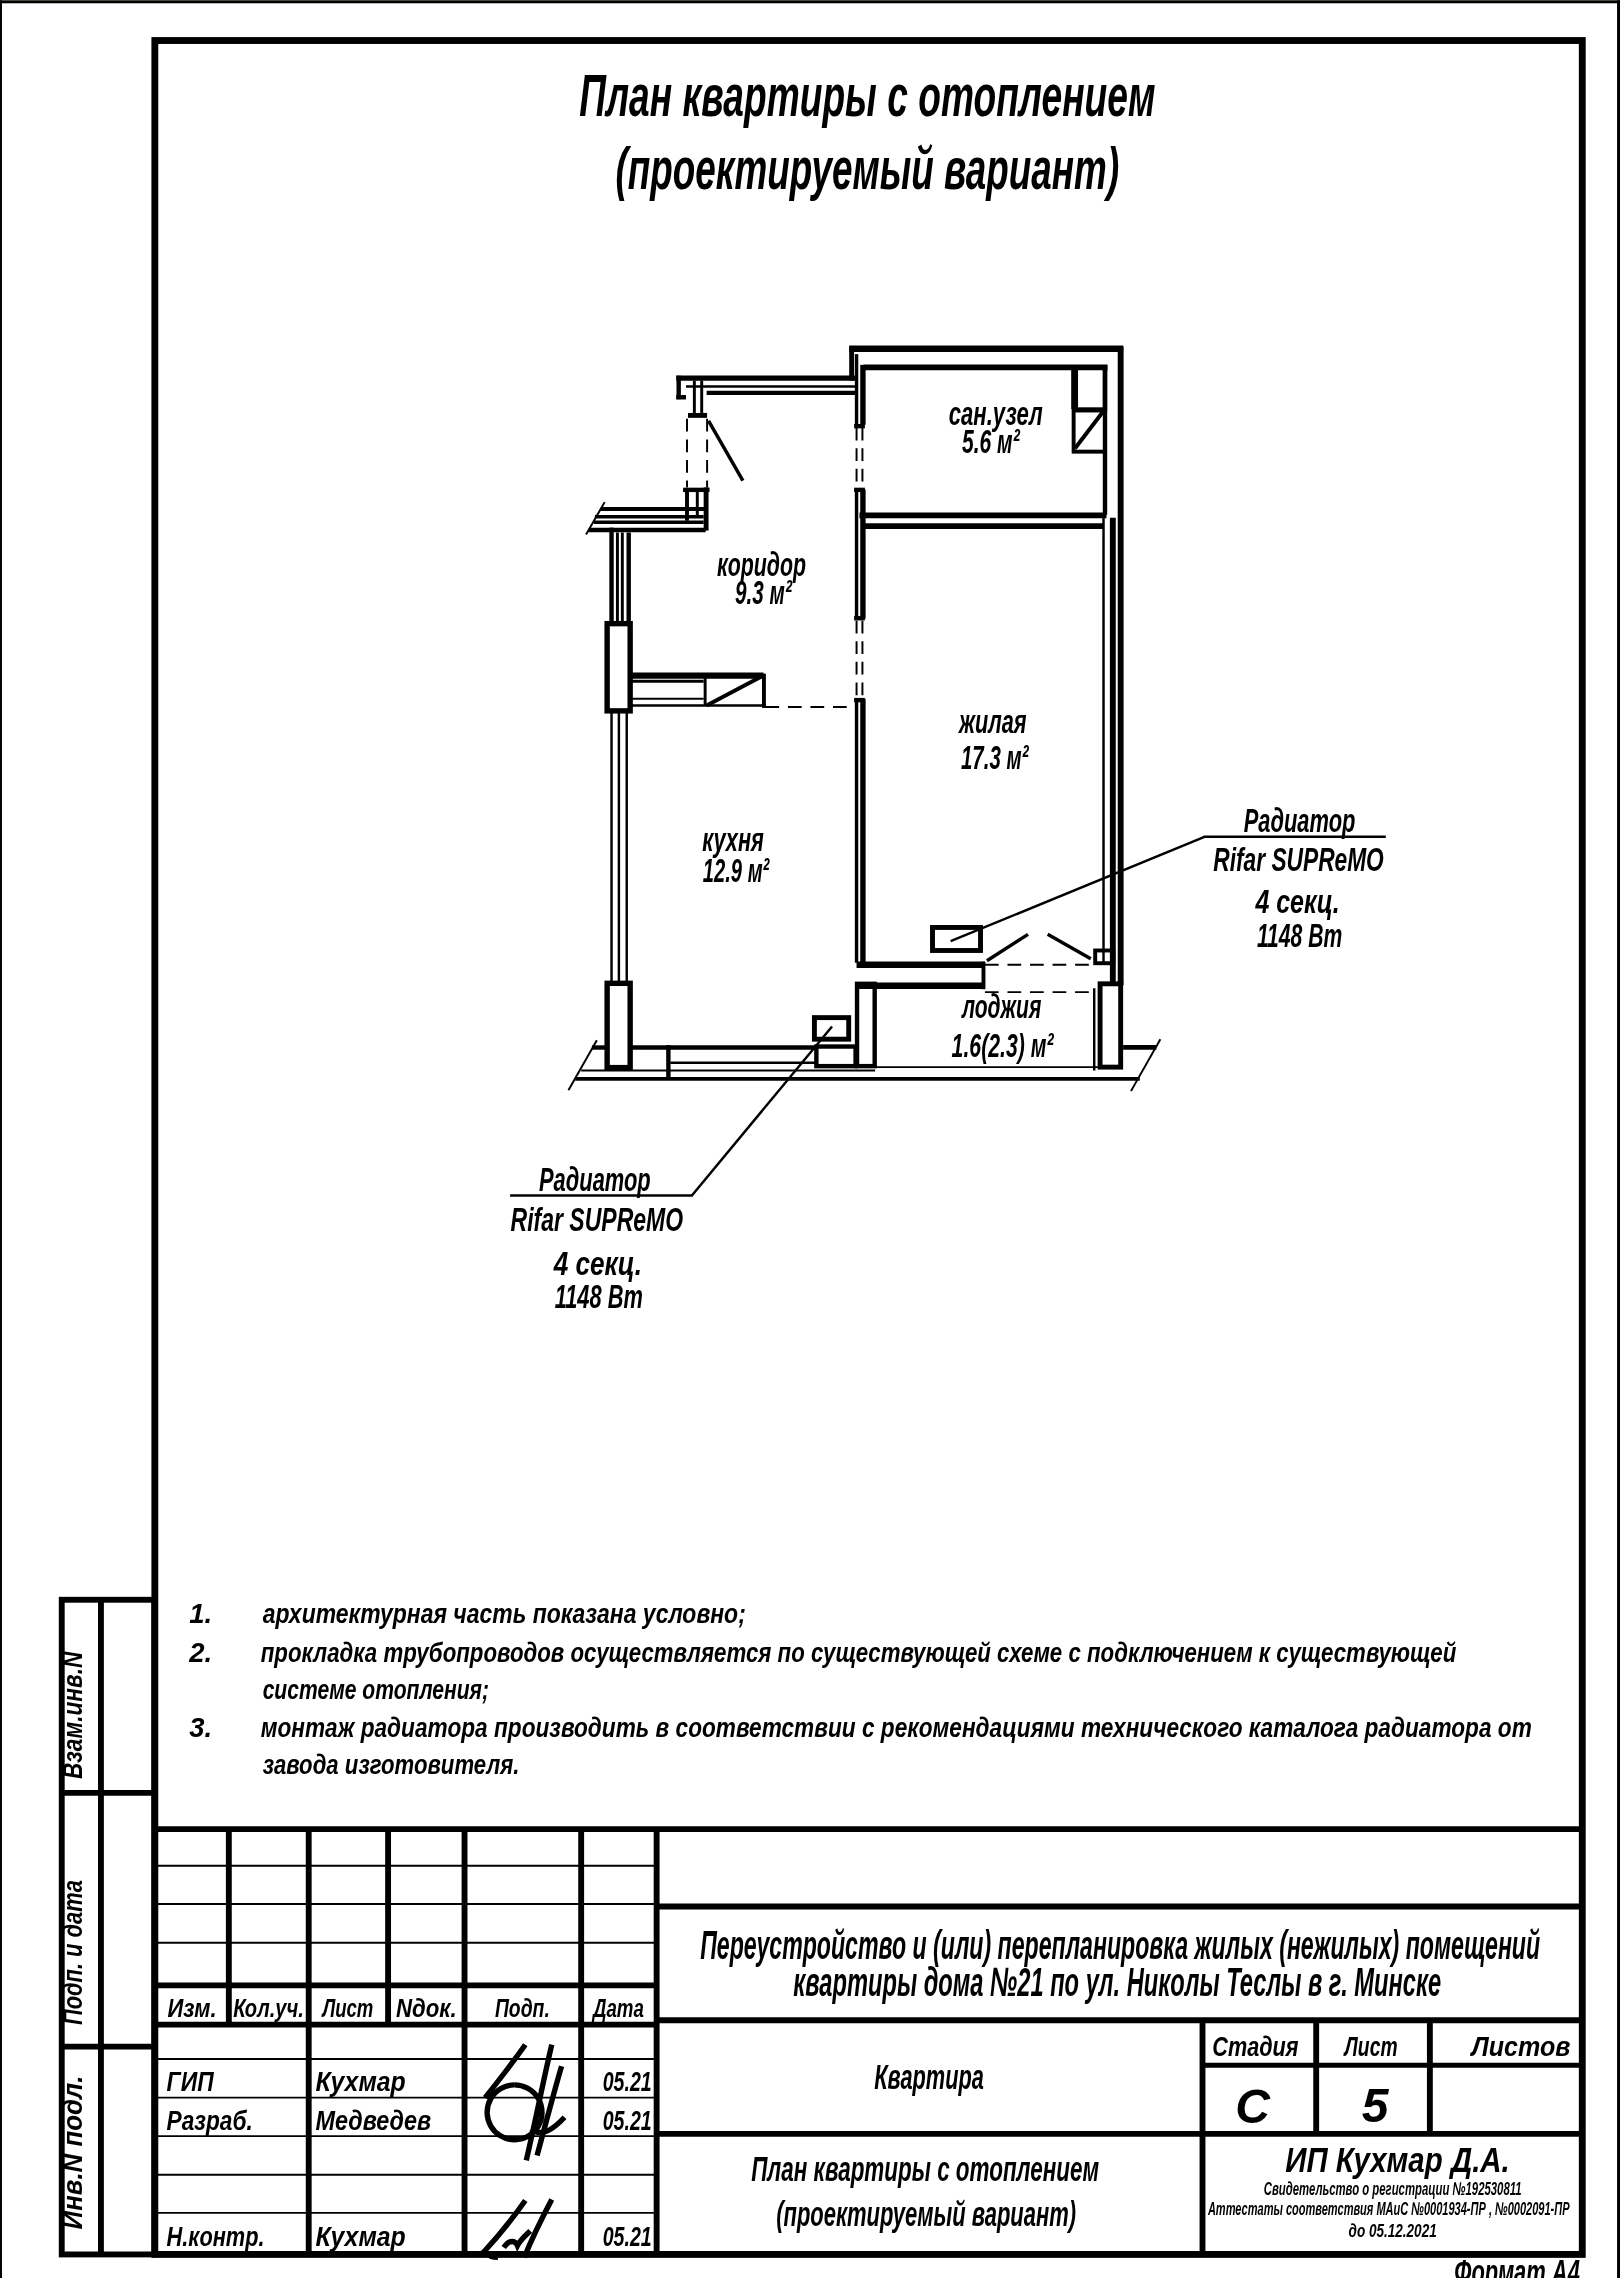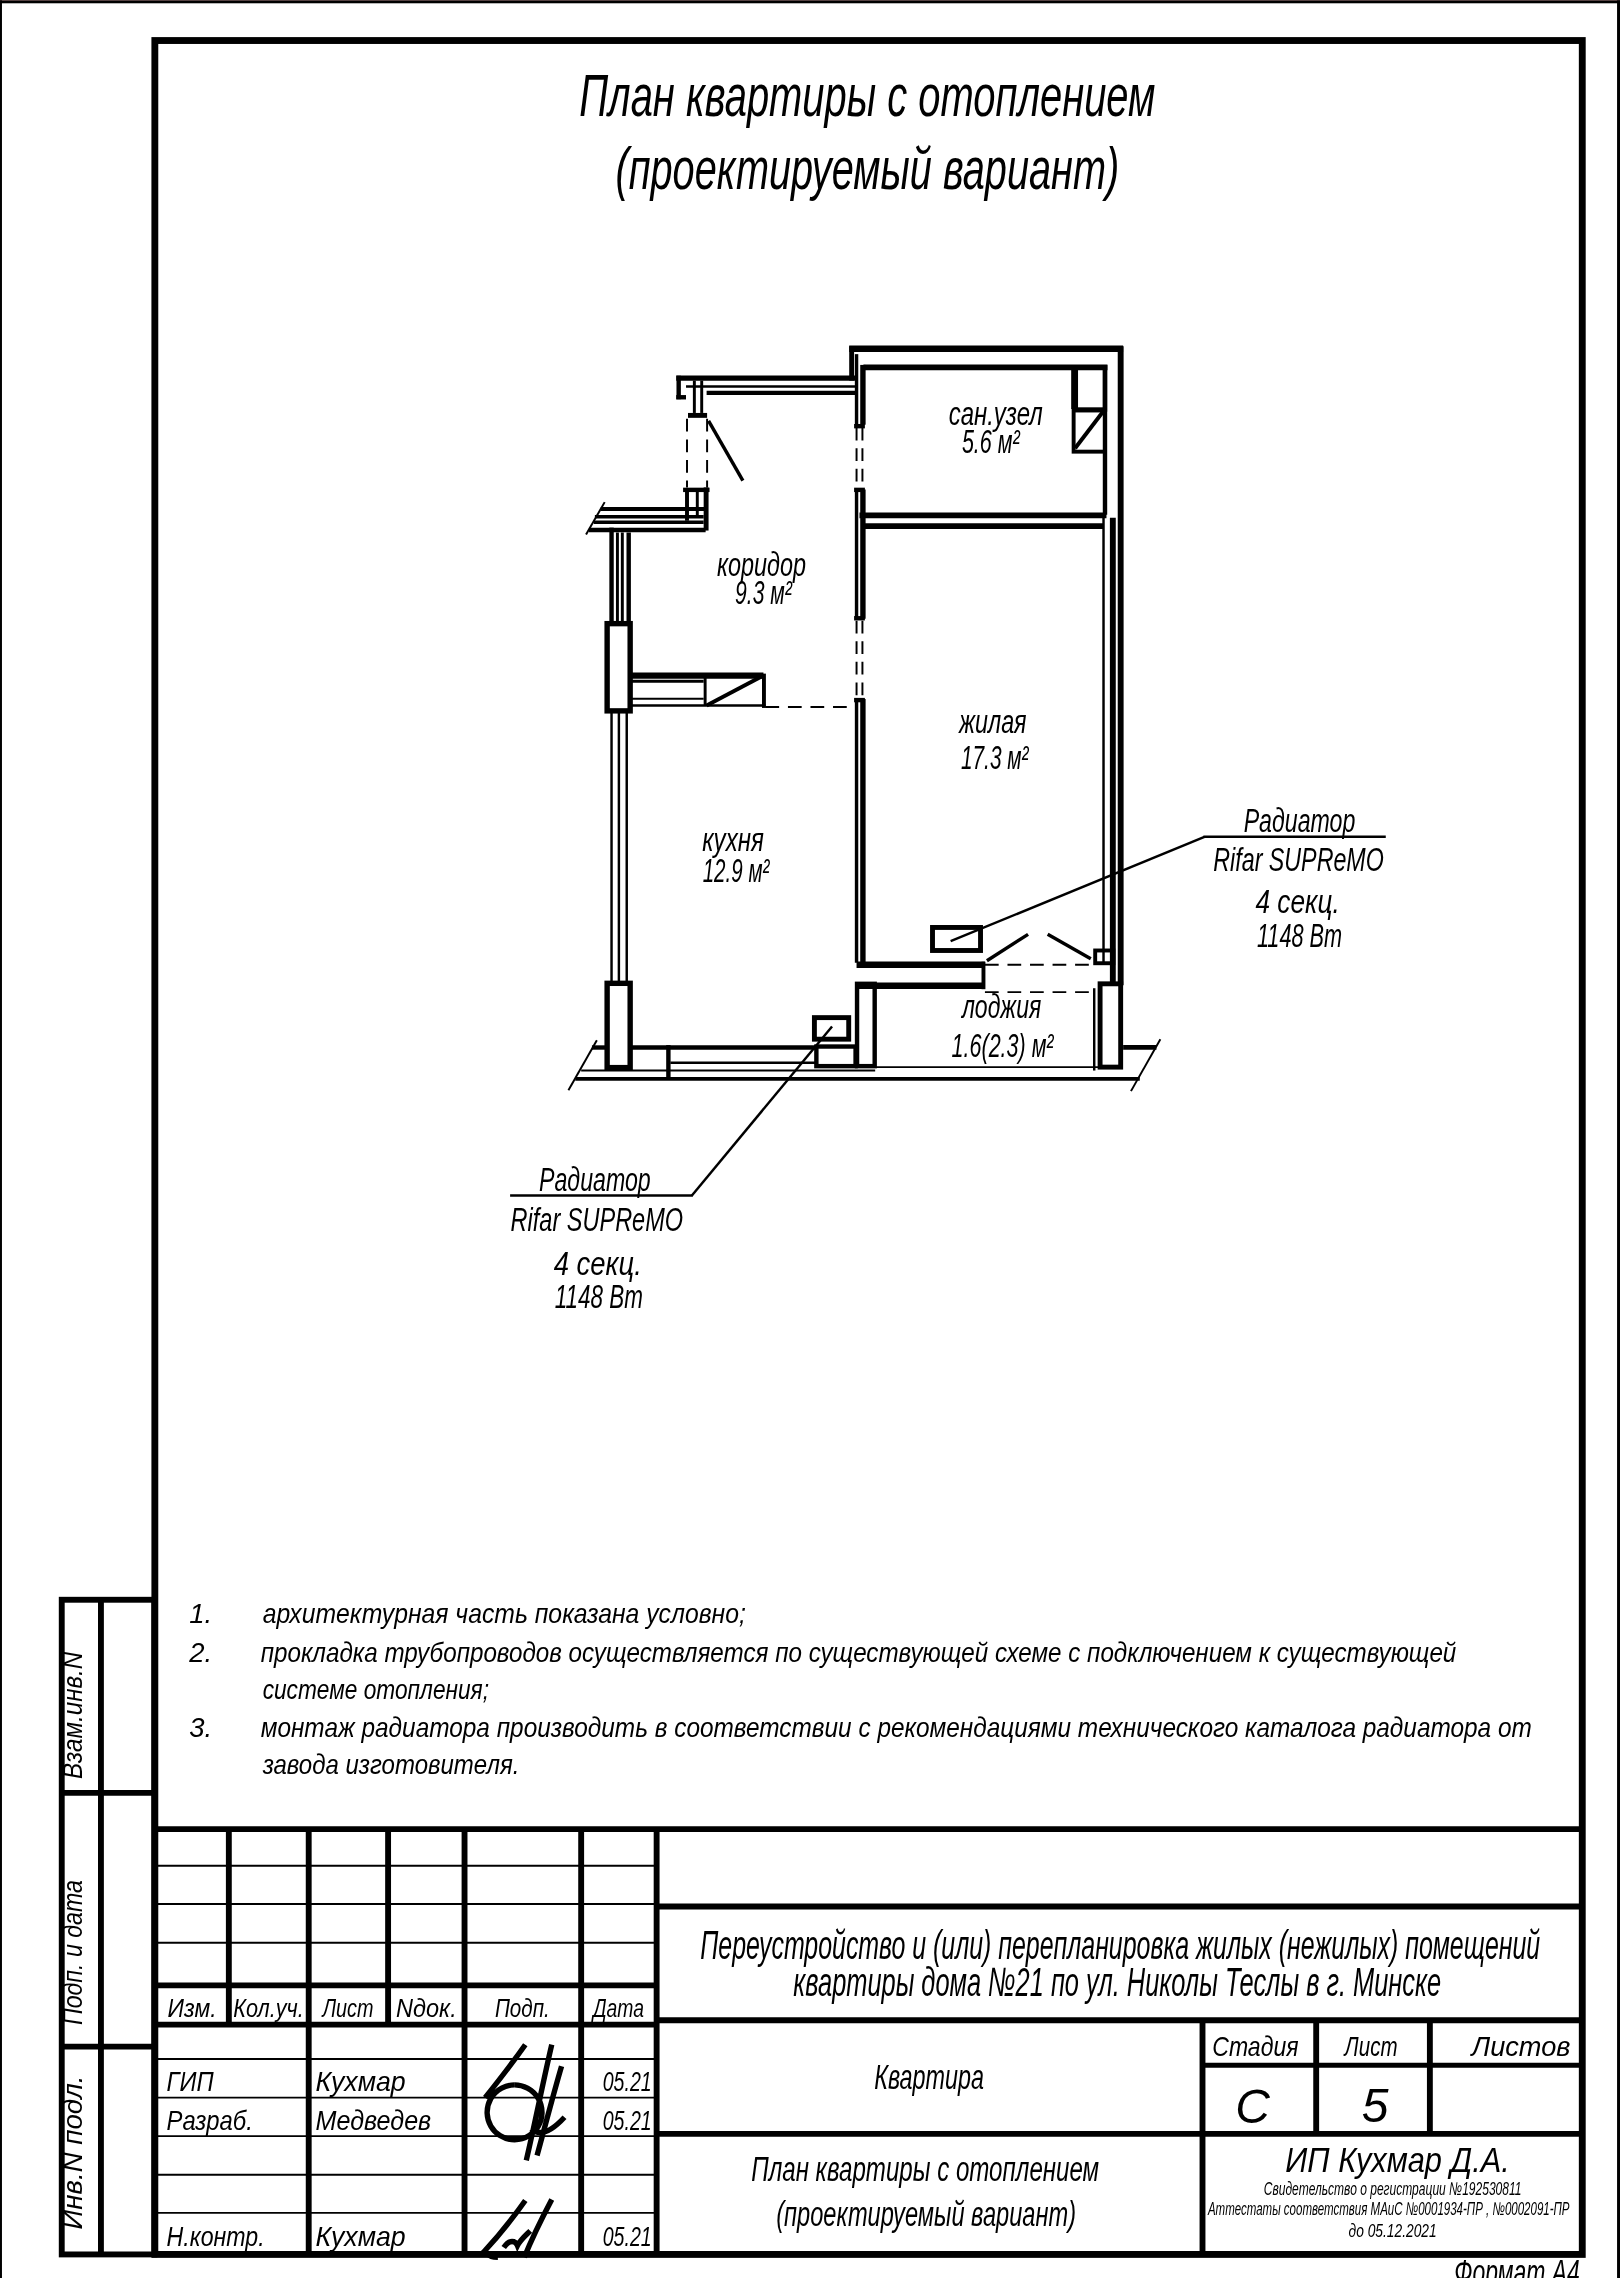--- a/index.html
+++ b/index.html
@@ -1,16 +1,16 @@
 <!DOCTYPE html>
 <html><head>
 <meta charset="utf-8">
 <style>
   html,body{margin:0;padding:0;background:#fff;}
-  #page{position:relative;width:1620px;height:2278px;background:#ef4444;overflow:hidden;}
+  #page{position:relative;width:1620px;height:2278px;background:#4d7c0f;overflow:hidden;font-weight:bold;}
   svg{position:absolute;left:0;top:0;}
   text{font-family:"Liberation Sans",sans-serif;font-style:italic;fill:#000;}
 </style>
 </head>
 <body>
 <div id="page">
 <svg width="1620" height="2293" viewBox="0 0 1653 2339" fill="none" stroke="none">
 
 <rect x="0" y="0" width="1653" height="2339" fill="#ffffff"></rect>
 

